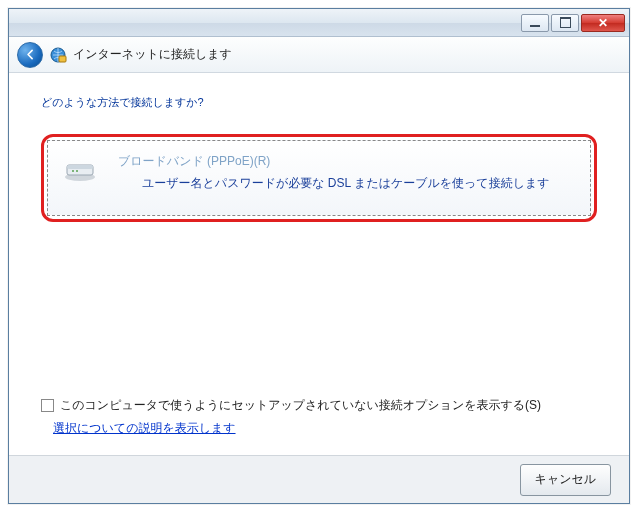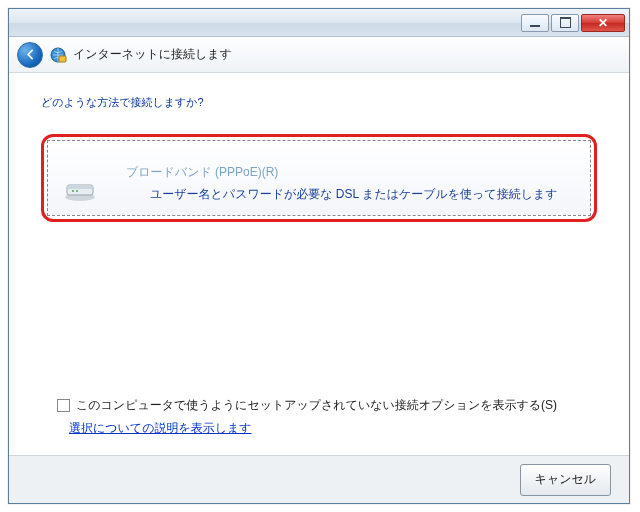--- a/index.html
+++ b/index.html
@@ -94,36 +94,36 @@
     border: 3px solid #e02020;
     border-radius: 12px;
     padding: 3px;
   }
   .option-box {
     border: 1px dashed #888;
     background: linear-gradient(to bottom, #ffffff, #f3f6fa);
     padding: 12px 14px;
     min-height: 76px;
     display: flex;
-    align-items: flex-end;
-    gap: 28px;
+    align-items: flex-start;
+    gap: 20px;
   }
   .modem-icon {
     width: 36px; height: 28px; margin-top: 2px;
     display:flex; align-items:center; justify-content:center;
   }
   .modem-icon svg { width:36px; height:28px; }
   .option-texts { flex:1; }
   .option-title { color: #7fa3c7; font-size: 12px; margin-bottom: 4px; }
   .option-desc { color: #1a3f9a; font-size: 12px; line-height:1.5;margin-left:24px; }
 
   .bottom-area {
     position: absolute;
     bottom: 18px;
-    left: 48px;
+    left: 32px;
     right: 32px;
   }
   .checkbox-row {
     display:flex; align-items:center; gap:6px;
     color:#222; font-size:12px; margin-bottom:6px;
   }
   .cb {
     width:13px; height:13px;
     border:1px solid #888; background:#fff;
   }

